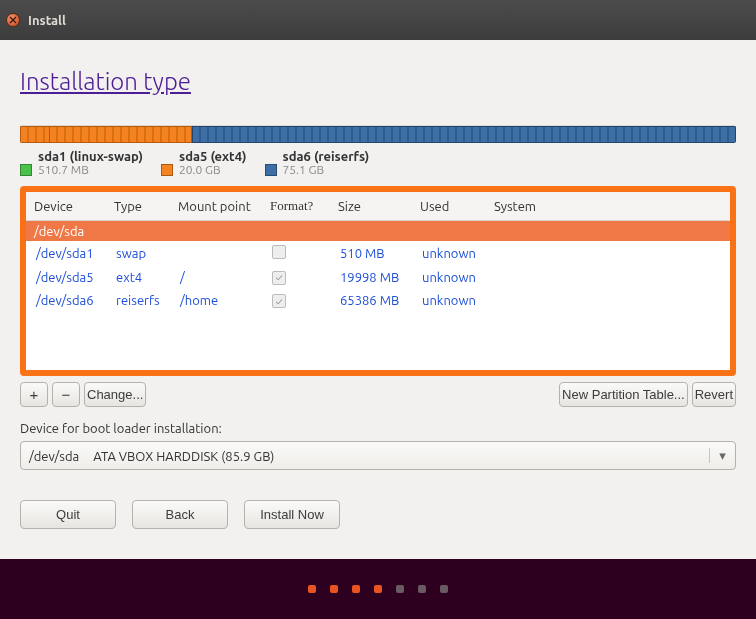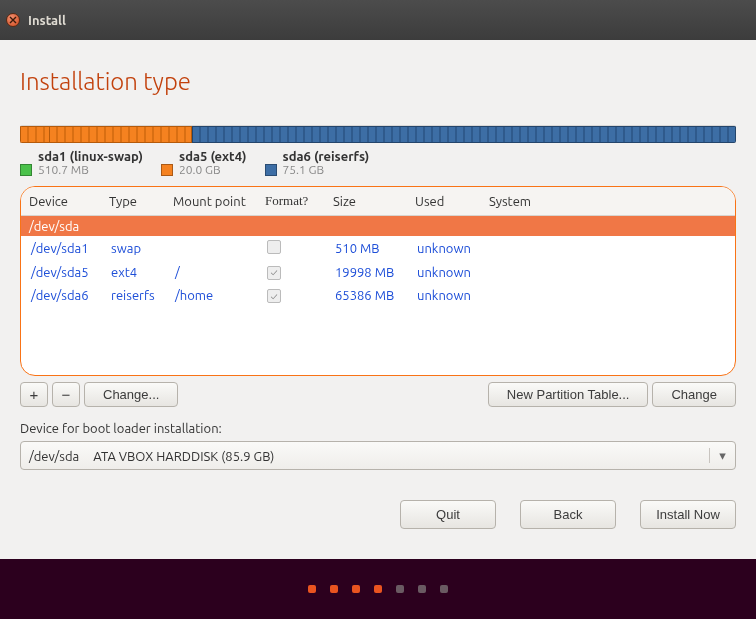--- a/index.html
+++ b/index.html
@@ -5,64 +5,64 @@
   * { box-sizing: border-box; margin: 0; padding: 0; }
   html, body { width: 756px; height: 619px; font-family: "Ubuntu", "DejaVu Sans", sans-serif; font-size: 13px; color: #3c3c3c; background: #2c001e; overflow: hidden; }
   .window { position: relative; width: 756px; height: 619px; background: #f2f1f0; }
   
   .titlebar { height: 40px; background: linear-gradient(#4c4c4c, #3c3c3c); display: flex; align-items: center; padding: 0 6px; gap: 8px; }
   .close-btn { width: 14px; height: 14px; border-radius: 50%; background: radial-gradient(circle at 35% 30%, #f28e6e, #cf4b1f); border: 1px solid #5a2a14; display:flex; align-items:center; justify-content:center; cursor:pointer; }
   .close-btn svg { width: 8px; height: 8px; }
   .title-text { color: #dfdbd2; font-weight: bold; font-size: 13px; }
   
   .content { padding: 14px 20px 0 20px; }
-  h1.page-title { font-size: 24px; font-weight: 300; color: #c2410c; margin: 14px 0 30px 0; }
+  h1.page-title { font-size: 24px; font-weight: 300; color: #4c1d95; margin: 14px 0 30px 0; text-decoration: underline; }
   
   .usage-bar { display:flex; height:18px; width:100%; border-radius:2px; overflow:hidden; border-top:1px solid rgba(0,0,0,0.1); }
   .seg { height:100%; }
   .seg.swap { background: repeating-linear-gradient(90deg,#f58220 0,#f58220 6px,#d96f13 6px,#d96f13 8px); border:1px solid #b55a0a; border-right:none; flex: 0 0 4%; }
   .seg.ext4 { background: repeating-linear-gradient(90deg,#f58220 0,#f58220 6px,#d96f13 6px,#d96f13 8px); border:1px solid #b55a0a; flex: 0 0 20%; }
   .seg.reiser { background: repeating-linear-gradient(90deg,#3d6ea5 0,#3d6ea5 6px,#2f5a8c 6px,#2f5a8c 8px); border:1px solid #24456b; flex: 1 1 auto; }
   .legend { display:flex; gap: 18px; margin-top: 6px; }
   .legend-item { display:flex; align-items:flex-end; gap:6px; }
   .swatch { width:12px; height:12px; margin-top:2px; border:1px solid rgba(0,0,0,0.3); }
   .sw-green { background:#4ac14a; }
   .sw-orange { background:#f58220; }
   .sw-blue { background:#3d6ea5; }
   .legend-name { font-weight:bold; color:#333; font-size:13px; }
   .legend-size { color:#888; font-size:12px; }
   
-  .ptable { border:1px solid #f97316; border-radius:15px; background:#fff; margin-top:10px; height:190px; overflow:hidden; }
+  .ptable { border:6px solid #f97316; border-radius:4px; background:#fff; margin-top:10px; height:190px; overflow:hidden; }
   .ptable table { width:100%; border-collapse: collapse; font-size:13px; }
   .ptable th { text-align:left; font-weight:normal; padding:6px 8px; background:#f6f4f2; border-bottom:1px solid #d8d4cf; color:#333; }
   .ptable td { padding:4px 8px; color:#1d4ed8; }
   .ptable tr.disk td { background:#f07746; color:#fff; font-weight:normal; padding:3px 8px; }
   .ptable tr.part td { padding-left:10px; }
   .chk { width:14px; height:14px; background:#eee; border:1px solid #bbb; border-radius:2px; display:inline-flex; align-items:center; justify-content:center; }
   .chk.checked::after { content:"✓"; font-size:10px; color:#888; }
   .col-device { width:80px; }
   .col-type { width:64px; }
   .col-mount { width:92px; }
   .col-format { width:68px; text-align:left;font-family:Liberation Serif, serif; }
   .col-size { width:82px; }
   .col-used { width:74px; }
   
   .tbl-toolbar { display:flex; align-items:center; gap:4px; margin-top:6px; }
-  .btn { background:linear-gradient(#fafaf8,#e7e5e1); border:1px solid #b6b2ab; border-radius:4px; padding:4px 18px; font-size:13px; color:#3c3c3c; cursor:pointer; }
+  .btn { background:linear-gradient(#fafaf8,#e7e5e1); border:1px solid #b6b2ab; border-radius:4px; padding:4px 2px; font-size:13px; color:#3c3c3c; cursor:pointer; }
   .btn.icon { padding:4px 8px; min-width:28px; text-align:center; font-size:15px; line-height:15px; }
   .stretch { flex:1; }
   
   .boot-label { margin-top:14px; font-size:13px; color:#333; }
   .select { margin-top:6px; width:100%; background:linear-gradient(#fafaf8,#efedea); border:1px solid #b6b2ab; border-radius:4px; padding:6px 8px; display:flex; align-items:center; justify-content:space-between; cursor:pointer; font-size:13px; }
   .select .sel-txt { display:flex; gap:14px; }
   .select .dev { color:#333; }
   .select .desc { color:#333; }
   .select .arrow { width:18px; display:flex; justify-content:center; color:#666; border-left:1px solid #c8c4bf; padding-left:8px; }
   
-  .nav { display:flex; justify-content:flex-end; gap:24px; margin-top:30px; }
+  .nav { display:flex; gap:16px; margin-top:30px; }
   .nav .btn { min-width:96px; text-align:center; padding:6px 12px; }
   
   .pager-wrap { position:absolute; bottom:0; left:0; right:0; height:60px; background:#2c001e; display:flex; align-items:center; justify-content:center; gap:14px; }
   .dot { width:8px; height:8px; border-radius:2px; background:#6a5a62; }
   .dot.active { background:#e95420; }
   .pager-wrap .dot { transform: rotate(0deg); }
 </style>
 </head>
 <body>
 
@@ -157,21 +157,21 @@
         </tbody>
       </table>
     </div>
 
     <div class="tbl-toolbar">
       <button class="btn icon">+</button>
       <button class="btn icon">−</button>
       <button class="btn">Change...</button>
       <div class="stretch"></div>
       <button class="btn">New Partition Table...</button>
-      <button class="btn">Change</button>
+      <button class="btn">Revert</button>
     </div>
 
     <div class="boot-label">Device for boot loader installation:</div>
     <div class="select">
       <div class="sel-txt">
         <span class="dev">/dev/sda</span>
         <span class="desc">ATA VBOX HARDDISK (85.9 GB)</span>
       </div>
       <div class="arrow">▾</div>
     </div>

